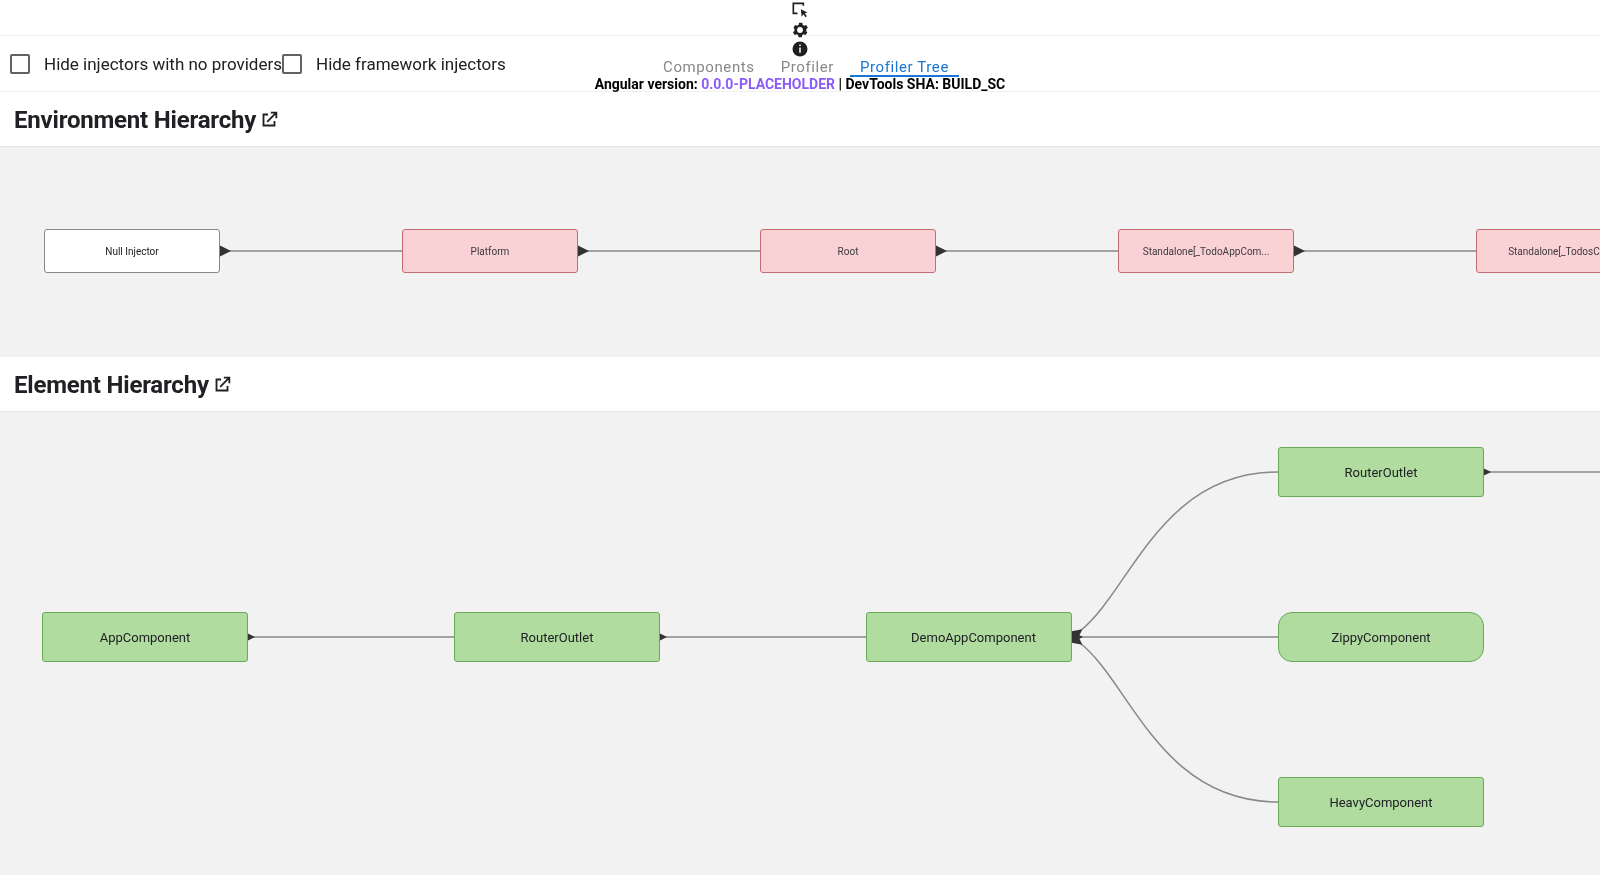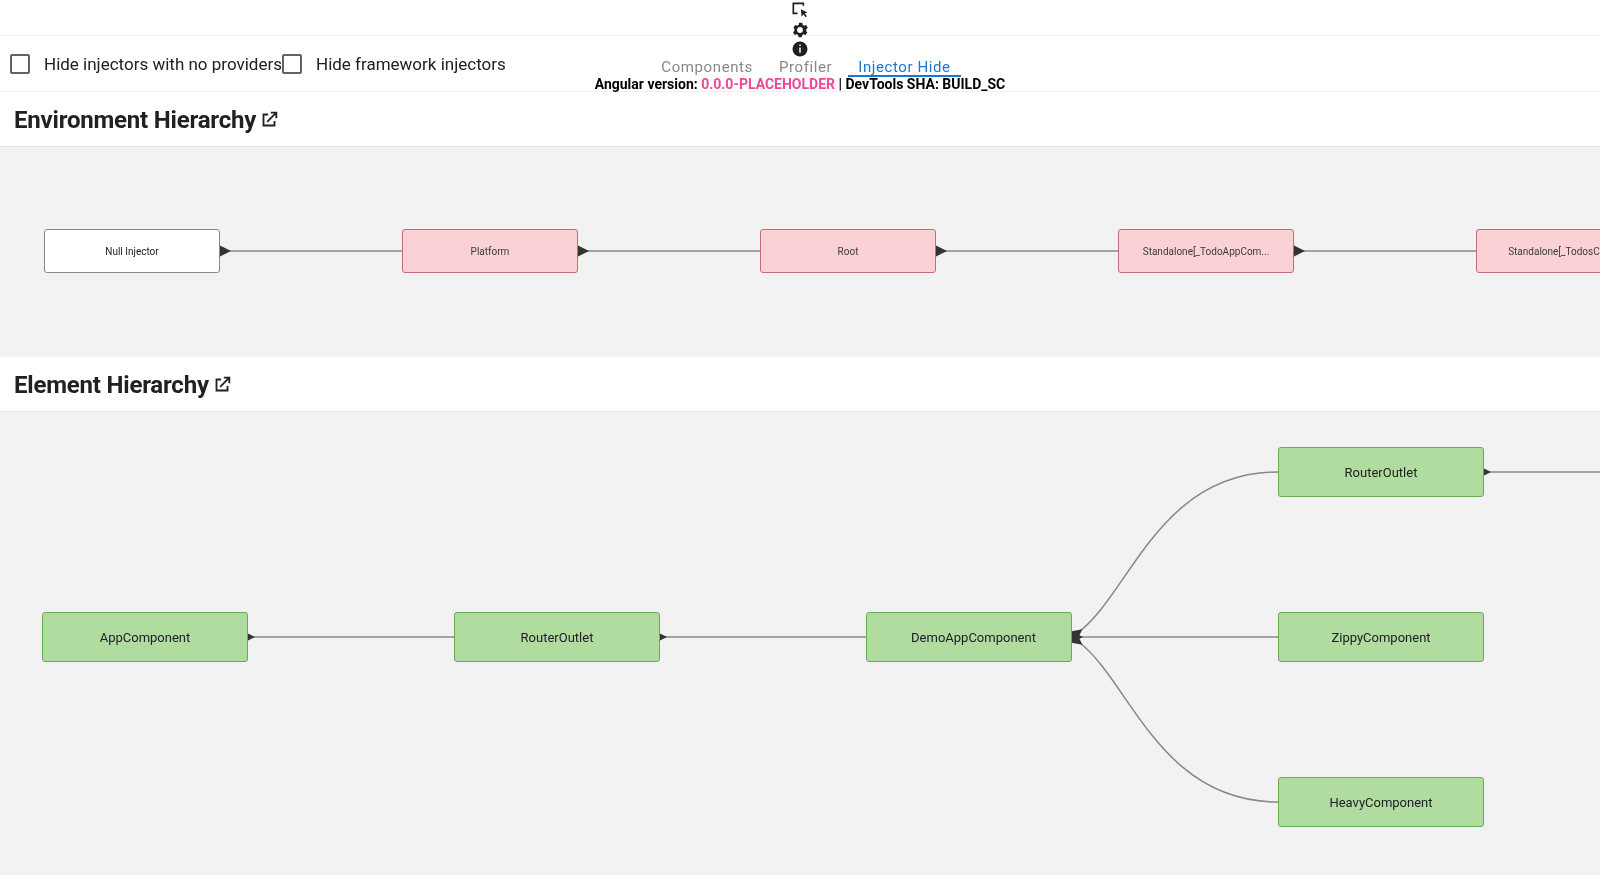--- a/index.html
+++ b/index.html
@@ -59,21 +59,21 @@
       height: 2px;
       background: #1976d2;
     }
     .spacer { flex: 1; }
     .version-text {
       font-size: 14px;
       font-weight: 700;
       color: #000;
       white-space: nowrap;
     }
-    .version-text .link { color: #ec4899; cursor: pointer; }
+    .version-text .link { color: #8b5cf6; cursor: pointer; }
 
     .filter-bar {
       display: flex;
       align-items: center;
       height: 56px;
       padding: 0 10px;
       border-bottom: 1px solid rgba(0,0,0,0.06);
     }
     .checkbox-wrap {
       display: flex;
@@ -157,21 +157,21 @@
   <div class="icon-btn">
     <svg class="info-svg" viewBox="0 0 24 24">
         <circle cx="12" cy="12" r="10"></circle>
         <rect x="11" y="10" width="2" height="7" fill="#fff"></rect>
         <rect x="11" y="6" width="2" height="2" fill="#fff"></rect>
       </svg>
   </div>
   <div class="tabs">
     <div class="tab">Components</div>
     <div class="tab">Profiler</div>
-    <div class="tab active">Injector Hide</div>
+    <div class="tab active">Profiler Tree</div>
   </div>
   <div class="spacer"></div>
   <div class="version-text">
     <span>Angular version: </span><span class="link">0.0.0-PLACEHOLDER</span><span> | </span><span>DevTools SHA: BUILD_SC</span>
   </div>
 </div>
 
 <div class="filter-bar">
   <label class="checkbox-wrap">
     <span class="checkbox-box"></span>
@@ -231,15 +231,15 @@
     <path d="M1278 225 C1200 225 1160 225 1080 225" fill="none" stroke="#888" stroke-width="1.5" marker-end="url(#arr2)"></path>
     <path d="M1278 390 C1160 390 1130 270 1080 231" fill="none" stroke="#888" stroke-width="1.5" marker-end="url(#arr2)"></path>
 
     <line x1="1620" y1="60" x2="1488" y2="60" stroke="#888" stroke-width="1.5" marker-end="url(#arr2)"></line>
   </svg>
 
   <div class="node green lg" style="left:42px;  top:200px;">AppComponent</div>
   <div class="node green lg" style="left:454px; top:200px;">RouterOutlet</div>
   <div class="node green lg" style="left:866px; top:200px;padding-left:9px;">DemoAppComponent</div>
   <div class="node green lg" style="left:1278px; top:35px;">RouterOutlet</div>
-  <div class="node green lg" style="left:1278px; top:200px;">ZippyComponent</div>
+  <div class="node green lg" style="left:1278px; top:200px;border-radius:14px;">ZippyComponent</div>
   <div class="node green lg" style="left:1278px; top:365px;">HeavyComponent</div>
 </div>
 
 </body></html>

